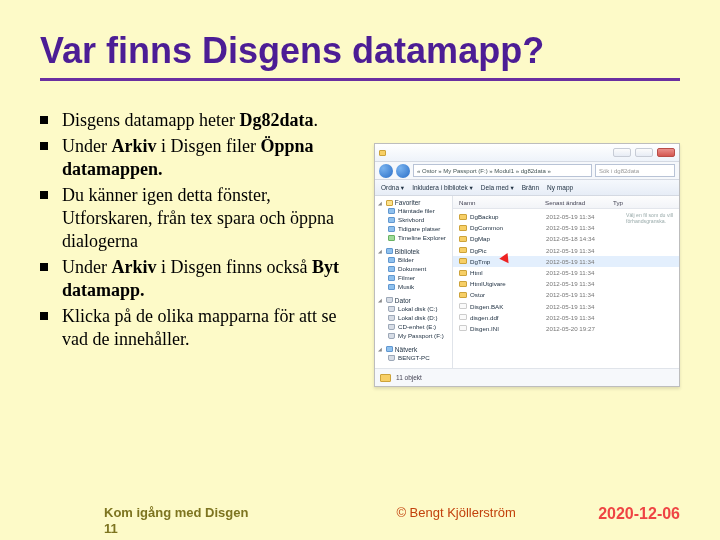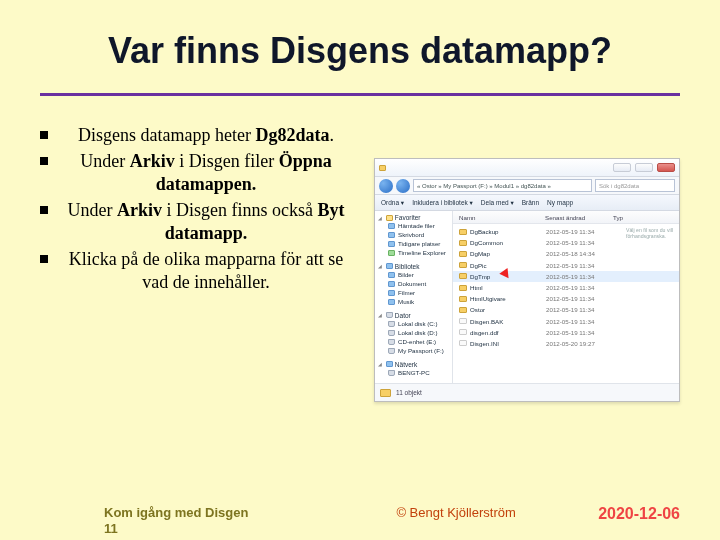--- a/index.html
+++ b/index.html
@@ -8,41 +8,39 @@
     background: #fdfac8;
     font-family: Georgia, 'Times New Roman', serif;
     color: #000;
     position: relative;
     padding: 30px 40px 0 40px;
   }
   .title {
     font-family: Arial, Helvetica, sans-serif;
     font-weight: bold;
     font-size: 36px;
-    color: #0f172a;
-    margin-bottom: 21px;
-    text-align: center;
+    color: #4c1d95;
+    margin-bottom: 6px;
   }
   .rule {
     border: none;
     border-top: 3px solid #6a2fa0;
     margin-bottom: 28px;
   }
   .content { display: flex; gap: 8px; }
   .bullets {
     width: 310px;
     font-size: 18px;
     line-height: 1.28;
     list-style: none;
     padding-left: 22px;
   }
   .bullets li {
     position: relative;
     margin-bottom: 3px;
-    text-align: center;
   }
   .bullets li::before {
     content: "";
     position: absolute;
     left: -22px; top: 7px;
     width: 8px; height: 8px;
     background: #000;
   }
   .screenshot-wrap {
     flex: 1;
@@ -143,20 +141,21 @@
 </head>
 <body>
 
 <h1 class="title">Var finns Disgens datamapp?</h1>
 <hr class="rule">
 
 <div class="content">
   <ul class="bullets">
     <li><span>Disgens datamapp heter </span><b>Dg82data</b><span>.</span></li>
     <li><span>Under </span><b>Arkiv </b><span>i Disgen filer </span><b>Öppna datamappen.</b></li>
+    <li>Du känner igen detta fönster, Utforskaren, från tex spara och öppna dialogerna</li>
     <li><span>Under </span><b>Arkiv </b><span>i Disgen finns också </span><b>Byt datamapp.</b></li>
     <li>Klicka på de olika mapparna för att se vad de innehåller.</li>
   </ul>
 
   <div class="screenshot-wrap">
     <div class="explorer" style="position:relative;">
       <div class="ex-titlebar">
         <span class="sicon"></span>
         <span style="flex:1"></span>
         <span class="winbtn"></span>

